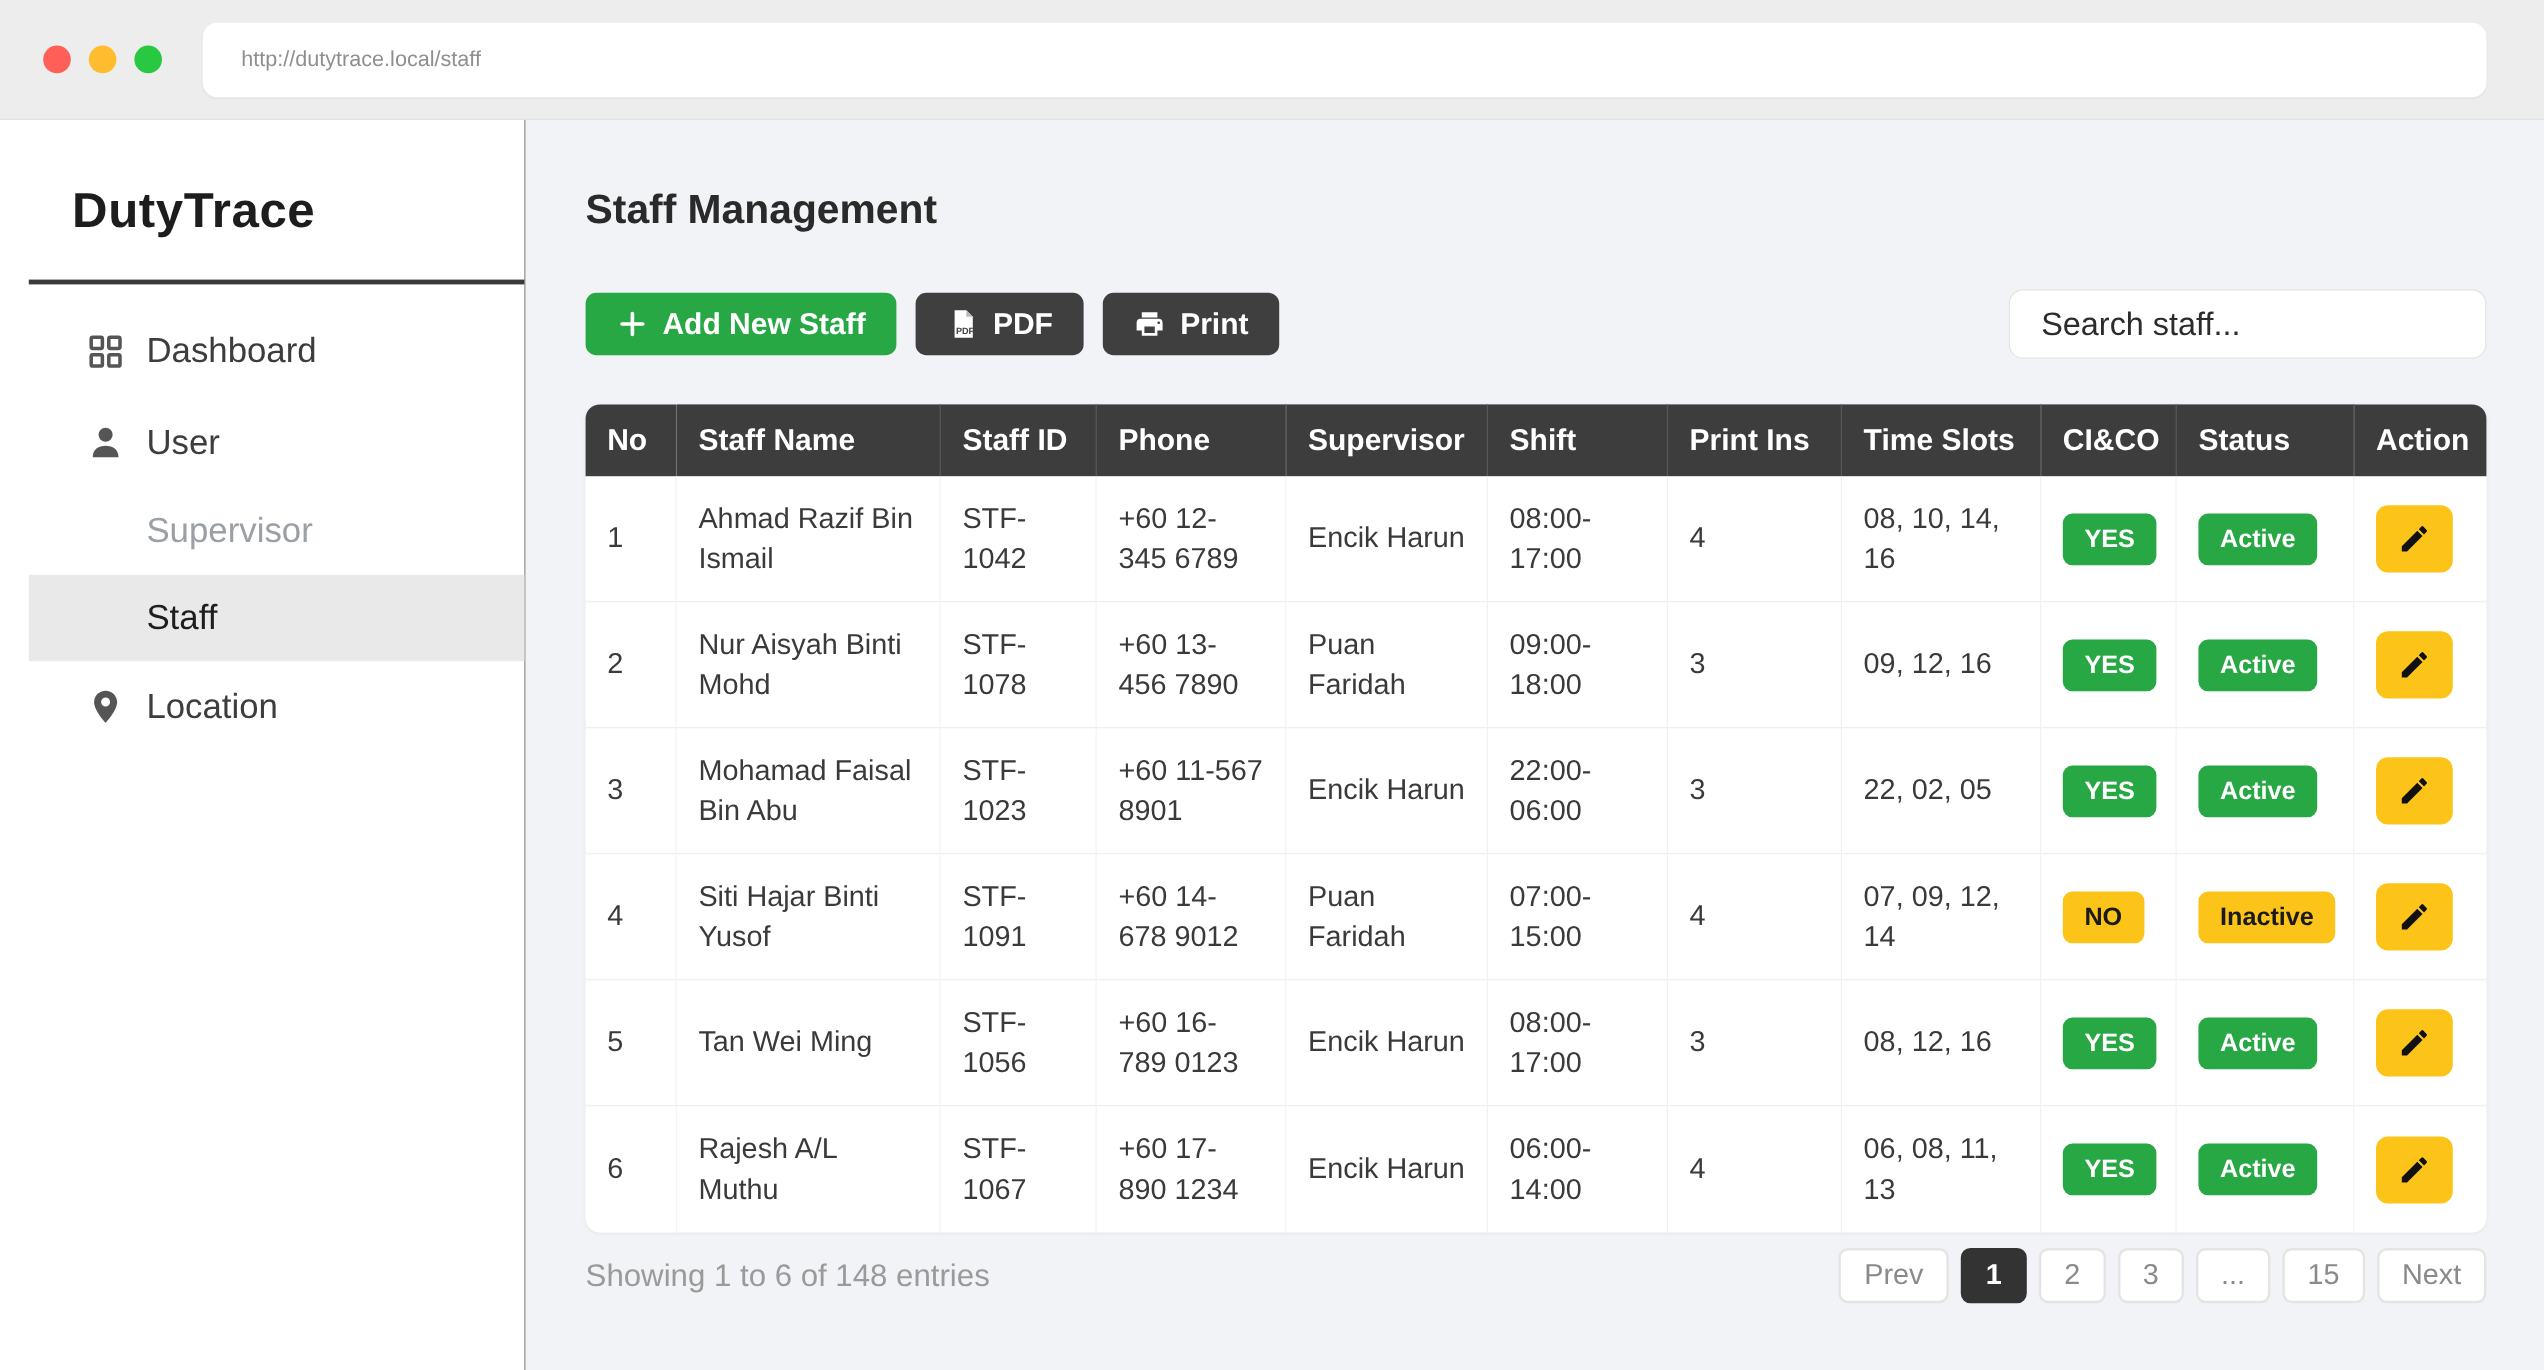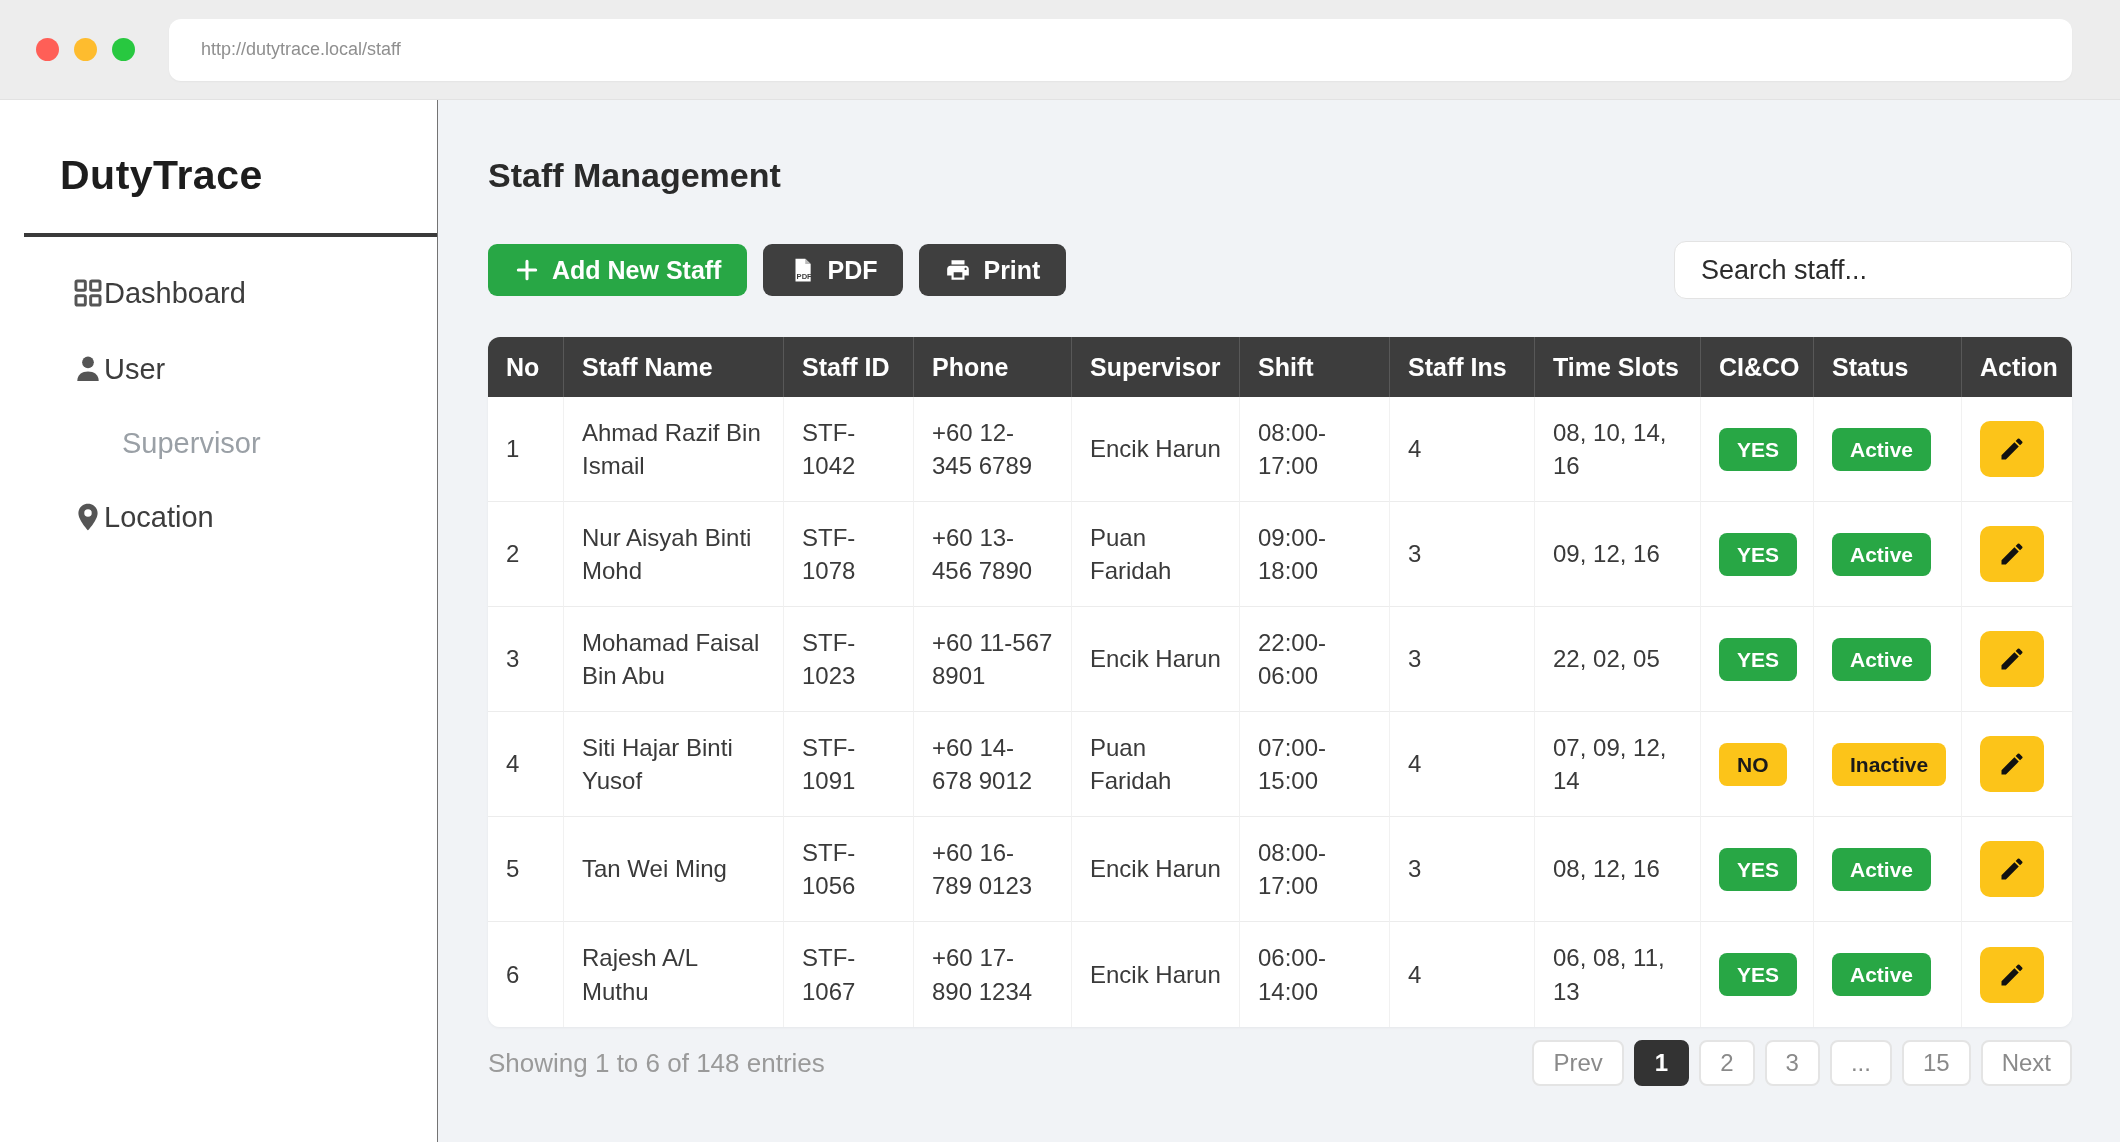--- a/index.html
+++ b/index.html
@@ -34,21 +34,21 @@
     font-size:41px; font-weight:bold; color:#1d1d1d;
     padding:52px 0 34px 36px; letter-spacing:0.5px;
   }
   .brand-divider { height:4px; background:#3a3a3a; }
   .nav { padding-top:18px; }
   .nav-item {
     height:76px; display:flex; align-items:center; cursor:pointer;
     font-size:29px; color:#3d3d3d;
   }
   .nav-item .nicon { width:32px; height:32px; margin-left:48px; flex:0 0 32px; }
-  .nav-item .nlabel { }
+  .nav-item .nlabel { margin-left:18px; }
   .nav-item.sub { height:72px; }
   .nav-item.sub .nlabel { margin-left:98px; }
   .nav-item.sub.muted { color:#9aa0a6; }
   .nav-item.active { background:#e9e9e9; color:#1e1e1e; font-weight:500; }
 
   
   .main { flex:1; padding:56px 48px 0 50px; background:#f1f3f6; }
   h1.page-title { font-size:34px; font-weight:bold; color:#2a2a2a; }
 
   .toolbar { margin-top:46px; display:flex; align-items:center; gap:16px; }
@@ -142,20 +142,23 @@
       </div>
       <div class="nav-item">
         <svg class="nicon" viewBox="0 0 24 24" fill="#555">
             <circle cx="12" cy="7" r="4.4"></circle>
             <path d="M4 20.5c0-4.2 3.6-6.7 8-6.7s8 2.5 8 6.7v.5H4z"></path>
           </svg>
         <span class="nlabel">User</span>
       </div>
       <div class="nav-item sub muted">
         <span class="nlabel">Supervisor</span>
+      </div>
+      <div class="nav-item sub active">
+        <span class="nlabel">Staff</span>
       </div>
       <div class="nav-item">
         <svg class="nicon" viewBox="0 0 24 24">
             <path fill="#555" fill-rule="evenodd" d="M12 2c-4 0-7.2 3.1-7.2 7.1 0 5.2 7.2 12.9 7.2 12.9s7.2-7.7 7.2-12.9C19.2 5.1 16 2 12 2zm0 9.8a2.8 2.8 0 1 1 0-5.6 2.8 2.8 0 0 1 0 5.6z"></path>
           </svg>
         <span class="nlabel">Location</span>
       </div>
     </div>
   </div>
 
@@ -202,21 +205,21 @@
             <col style="width:110px">
         </colgroup>
         <thead>
           <tr>
             <th>No</th>
             <th>Staff Name</th>
             <th>Staff ID</th>
             <th>Phone</th>
             <th>Supervisor</th>
             <th>Shift</th>
-            <th>Staff Ins</th>
+            <th>Print Ins</th>
             <th>Time Slots</th>
             <th>CI&amp;CO</th>
             <th>Status</th>
             <th>Action</th>
           </tr>
         </thead>
         <tbody id="table-body">
 
         <tr>
               <td>1</td>

